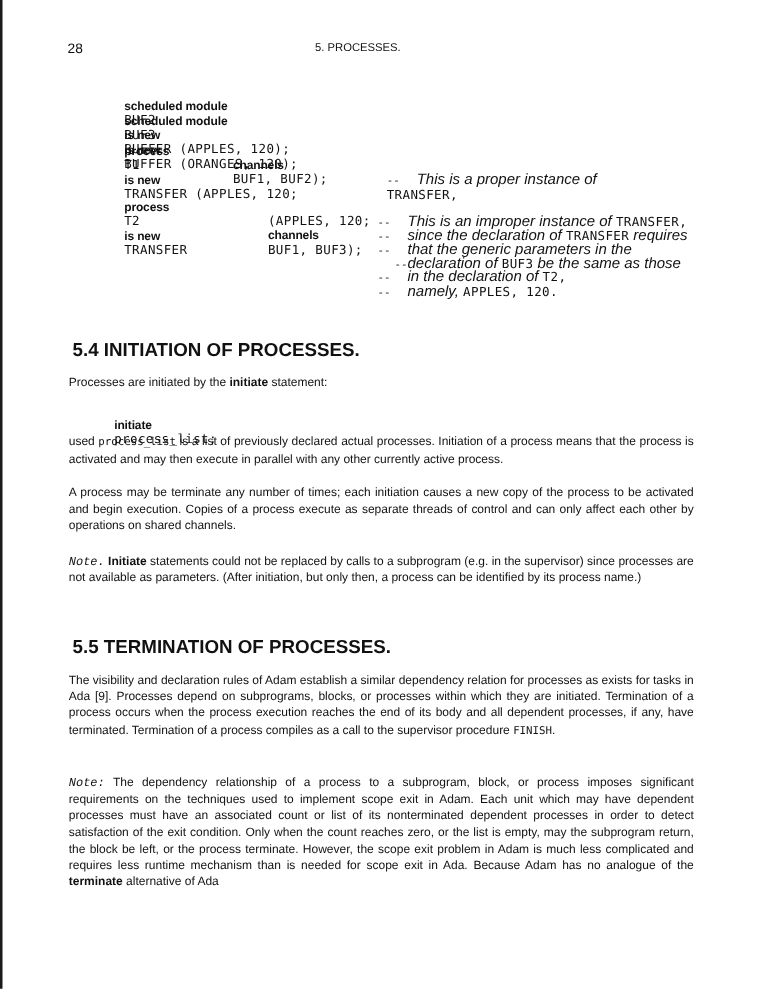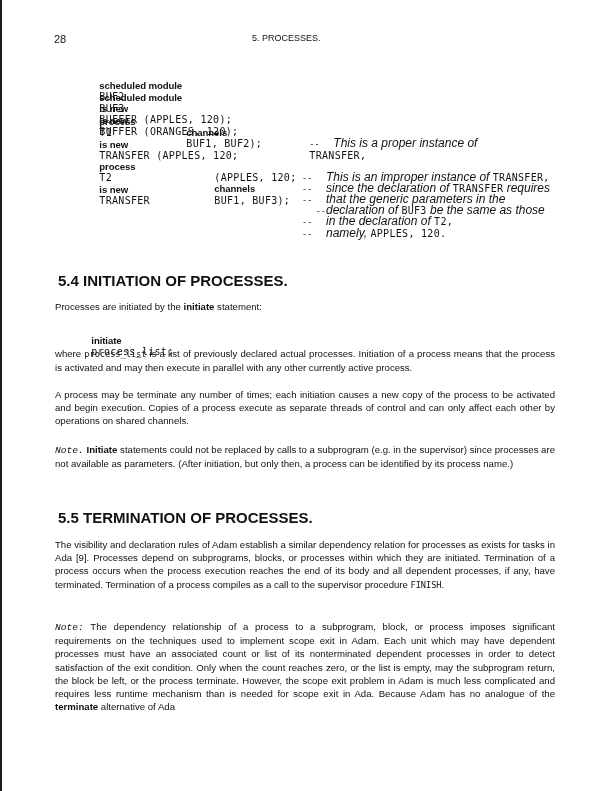--- a/index.html
+++ b/index.html
@@ -81,21 +81,21 @@
 
 <div class="abs h" style="top:272px;">5.4 INITIATION OF PROCESSES.</div>
 
 <div class="p" style="top:300px;"><span>Processes are initiated by the </span><b>initiate</b><span> statement:</span></div>
 
 <div class="abs code" style="left:86px; top:323px;">
   <span class="kw">initiate</span>
   <span class="id">process_list;</span>
 </div>
 
-<div class="p" style="top:347px;"><span>where </span><span class="mono">process_list</span><span> is a list of previously declared actual processes.  Initiation of a process means that the process is activated and may then execute in parallel with any other currently active process.</span></div>
+<div class="p" style="top:347px;"><span>used </span><span class="mono">process_list</span><span> is a list of previously declared actual processes.  Initiation of a process means that the process is activated and may then execute in parallel with any other currently active process.</span></div>
 
 <div class="p" style="top:388px;">A process may be terminate any number of times; each initiation causes a new copy of the process to be activated and begin execution.  Copies of a process execute as separate threads of control and can only affect each other by operations on shared channels.</div>
 
 <div class="p" style="top:443px;"><i>Note.</i> <b>Initiate</b><span> statements could not be replaced by calls to a subprogram (e.g. in the supervisor) since processes are not available as parameters. (After initiation, but only then, a process can be identified by its process name.)</span></div>
 
 <div class="abs h" style="top:509px;">5.5 TERMINATION OF PROCESSES.</div>
 
 <div class="p" style="top:538px;"><span>The visibility and declaration rules of Adam establish a similar dependency relation for processes as exists for tasks in Ada [9].  Processes depend on subprograms, blocks, or processes within which they are initiated.  Termination of a process occurs when the process execution reaches the end of its body and all dependent processes, if any, have terminated.  Termination of a process compiles as a call to the supervisor procedure </span><span class="mono">FINISH</span><span>.</span></div>
 
 <div class="p" style="top:620px;"><i>Note:</i><span> The dependency relationship of a process to a subprogram, block, or process imposes significant requirements on the techniques used to implement scope exit in Adam.  Each unit which may have dependent processes must have an associated count or list of its nonterminated dependent processes in order to detect satisfaction of the exit condition.  Only when the count reaches zero, or the list is empty, may the subprogram return, the block be left, or the process terminate.  However, the scope exit problem in Adam is much less complicated and requires less runtime mechanism than is needed for scope exit in Ada.  Because Adam has no analogue of the </span><b>terminate</b><span> alternative of Ada</span></div>

